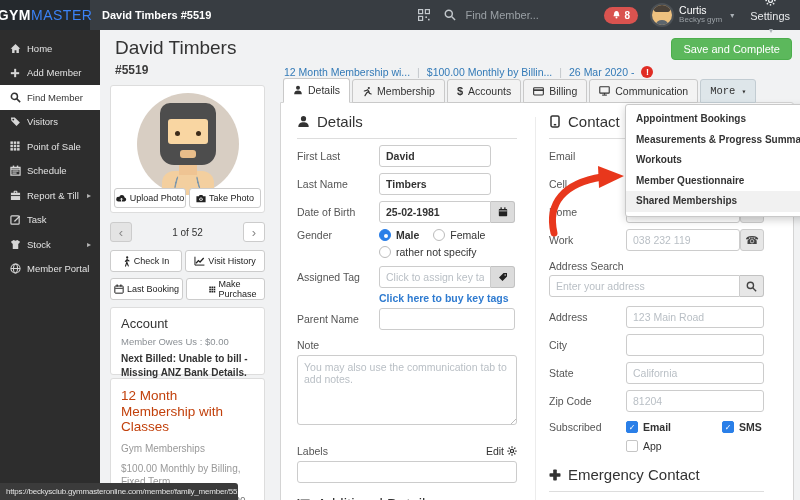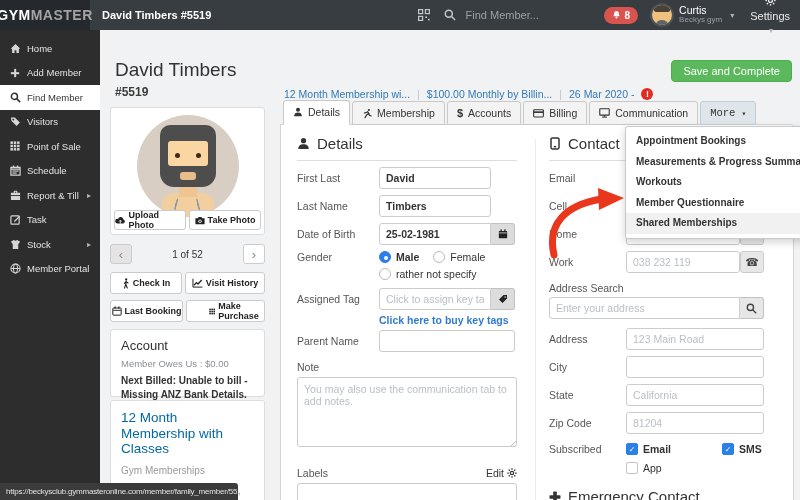--- a/index.html
+++ b/index.html
@@ -8,21 +8,21 @@
     position: relative; overflow: hidden;
     font-family: "Liberation Sans", "DejaVu Sans", sans-serif;
     background: #f1f2f3; color:#333;
   }
   svg { display:block; }
 
   
   .topbar { position:absolute; top:0; left:0; right:0; height:30px; background:#383d42; display:flex; align-items:center; z-index:20; }
   .logo { width:90px; height:30px; background:#25292d; display:flex; align-items:center; justify-content:center; font-size:14px; letter-spacing:.5px; flex:none; }
   .logo .b { color:#fff; font-weight:700; }
-  .logo .l { color:#a3a3a3; font-weight:700; }
+  .logo .l { color:#3b82f6; font-weight:400; }
   .tb-member { color:#fff; font-size:11px; font-weight:700; margin-left:12px; }
   .tb-right { margin-left:auto; display:flex; align-items:center; padding-right:10px; }
   .tb-ic { color:#c3c8cc; display:flex; align-items:center; }
   .tb-search-ph { color:#9aa0a5; font-size:11px; width:138px; margin-left:10px; }
   .badge { background:#d9534f; border-radius:9px; height:17px; display:flex; align-items:center; gap:4px; padding:0 8px; color:#fff; font-size:10px; font-weight:700; }
   .avatar-sm { width:20px; height:20px; border-radius:50%; background:#eec17f; position:relative; overflow:hidden; box-shadow:0 0 0 2px #4c5156; margin-left:14px; }
   .avatar-sm::before { content:""; position:absolute; top:-2px; left:2px; right:2px; height:9px; background:#4a4138; border-radius:50% 50% 20% 20%; }
   .avatar-sm::after { content:""; position:absolute; bottom:-4px; left:4px; right:4px; height:9px; background:#5d666d; border-radius:50% 50% 0 0; }
   .tb-user { margin-left:7px; line-height:1.1; }
   .tb-user .nm { color:#fff; font-size:10.5px; }
@@ -32,21 +32,21 @@
 
   
   .sidebar { position:absolute; top:30px; left:0; width:100px; bottom:0; background:#2d2d2d; padding-top:6px; z-index:5; }
   .side-item { display:flex; align-items:center; gap:6px; padding:0 9px; height:24.5px; color:#e3e3e3; font-size:9.5px; }
   .side-item .ic { width:12px; display:flex; justify-content:center; color:#d6d6d6; flex:none; font-size:11px; line-height:1; }
   .side-item.active { background:#fff; color:#333; }
   .side-item.active .ic { color:#333; }
   .side-caret { margin-left:auto; color:#b5b5b5; font-size:8px; }
 
   
-  .content { position:absolute; left:100px; top:30px; right:0; bottom:0; overflow:hidden;margin-top:22px; }
+  .content { position:absolute; left:100px; top:30px; right:0; bottom:0; overflow:hidden; }
   .page-title { position:absolute; left:15px; top:7px; font-size:19px; color:#333; }
   .page-id { position:absolute; left:15px; top:33px; font-size:12px; font-weight:700; color:#3c3c3c; }
   .save-btn { position:absolute; right:8px; top:8px; height:22px; background:#5cb85c; border:1px solid #4cae4c; border-radius:4px; color:#fff; font-size:11px; padding:0 11px; display:flex; align-items:center; }
   .summary { position:absolute; left:184px; top:36px; display:flex; align-items:center; gap:7px; font-size:10.5px; white-space:nowrap; }
   .summary .lnk { color:#337ab7; }
   .summary .sep { color:#c0c4c8; }
   .alert-ic { width:12px; height:12px; border-radius:50%; background:#e02d24; color:#fff; font-size:9px; font-weight:700; display:flex; align-items:center; justify-content:center; line-height:1; }
 
   
   .tabs { position:absolute; left:183px; top:47px; height:26px; display:flex; align-items:flex-end; gap:2px; z-index:3; }
@@ -60,36 +60,36 @@
   .photo-card { top:55px; height:128px; }
   .big-avatar { position:absolute; top:7px; left:26px; width:102px; height:102px; border-radius:50%; background:#d8cec3; overflow:hidden; }
   .ba-torso { position:absolute; bottom:-4px; left:25px; width:52px; height:28px; background:#f3cf9f; border-radius:12px 12px 0 0; }
   .ba-neck { position:absolute; bottom:20px; left:42px; width:18px; height:16px; background:#efc493; }
   .ba-hair { position:absolute; top:10px; left:23px; width:56px; height:62px; background:#4d4d4d; border-radius:10px 10px 14px 14px; }
   .ba-face { position:absolute; top:26px; left:31px; width:40px; height:25px; background:#f9d6a2; border-radius:3px; }
   .ba-eye { position:absolute; top:38px; width:5px; height:5px; border-radius:50%; background:#3e2c1a; }
   .ba-mouth { position:absolute; top:57px; left:43px; width:16px; height:8px; background:#e9bd8a; border-radius:3px; }
   .ba-tat { position:absolute; bottom:6px; width:3px; height:13px; border-left:2px solid #7f98ab; border-radius:60%; }
   .photo-btns { position:absolute; left:3px; right:3px; bottom:4px; display:flex; gap:3px; }
-  .btn-sm { height:20px; background:#fff; border:1px solid #ccc; border-radius:3px; font-size:9px; font-weight:700; color:#222; display:flex; align-items:center; justify-content:center; gap:3px; }
+  .btn-sm { height:20px; background:#fff; border:1px solid #ccc; border-radius:3px; font-size:9px; font-weight:400; color:#222; display:flex; align-items:center; justify-content:center; gap:3px; }
   .photo-btns .btn-sm { flex:1; }
   .pager { position:absolute; left:10px; top:192px; width:155px; display:flex; align-items:center; }
   .pg-btn { width:22px; height:20px; border:1px solid #ccc; border-radius:3px; display:flex; align-items:center; justify-content:center; font-size:13px; color:#888; background:#fff; }
   .pg-btn.prev { background:#e4e4e4; }
   .pg-label { flex:1; text-align:center; font-size:10px; color:#333; }
   .action-row { position:absolute; left:10px; width:155px; display:flex; gap:3px; }
   .row1 { top:220px; } .row2 { top:248px; }
   .action-row .btn-sm { height:22px; }
   .w-ci { width:72px; } .w-vh { width:80px; } .w-mb { width:77px; } .w-mp { width:82px;padding-left:22px; }
   .account-card { top:277px; height:68px; padding:8px 10px; }
   .ac-title { font-size:13px; color:#333; }
   .ac-owes { font-size:9.5px; color:#8a8f94; margin-top:5px; }
   .ac-next { font-size:10px; font-weight:700; color:#333; margin-top:5px; line-height:1.35; }
   .mem-card { top:348px; height:152px; padding:9px 10px; }
-  .mem-title { font-size:13.5px; color:#0369a1; line-height:1.15; }
+  .mem-title { font-size:13.5px; color:#c2410c; line-height:1.15; }
   .mem-cat { font-size:10px; color:#999; margin-top:8px; }
   .mem-terms { font-size:10px; color:#999; margin-top:8px; line-height:1.3; }
   .mem-next { font-size:10px; color:#777; margin-top:8px; }
 
   
   .main-card { position:absolute; left:180px; top:72px; width:514px; height:440px; background:#fff; border:1px solid #d4d4d4; border-radius:0 3px 3px 3px; z-index:2; }
   .divider { position:absolute; left:254px; top:14px; height:410px; width:1px; background:#ececec; }
   .col { position:absolute; top:0; }
   .col-left { left:16px; width:220px; }
   .col-right { left:268px; width:215px; }

